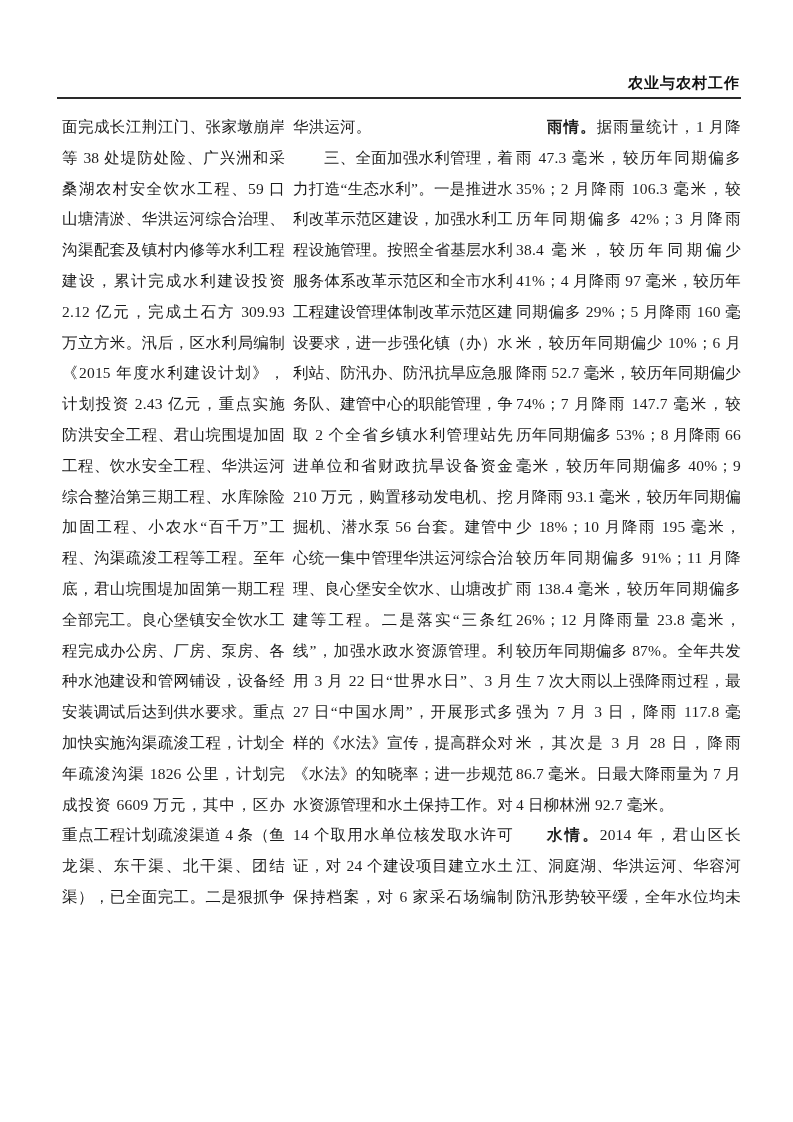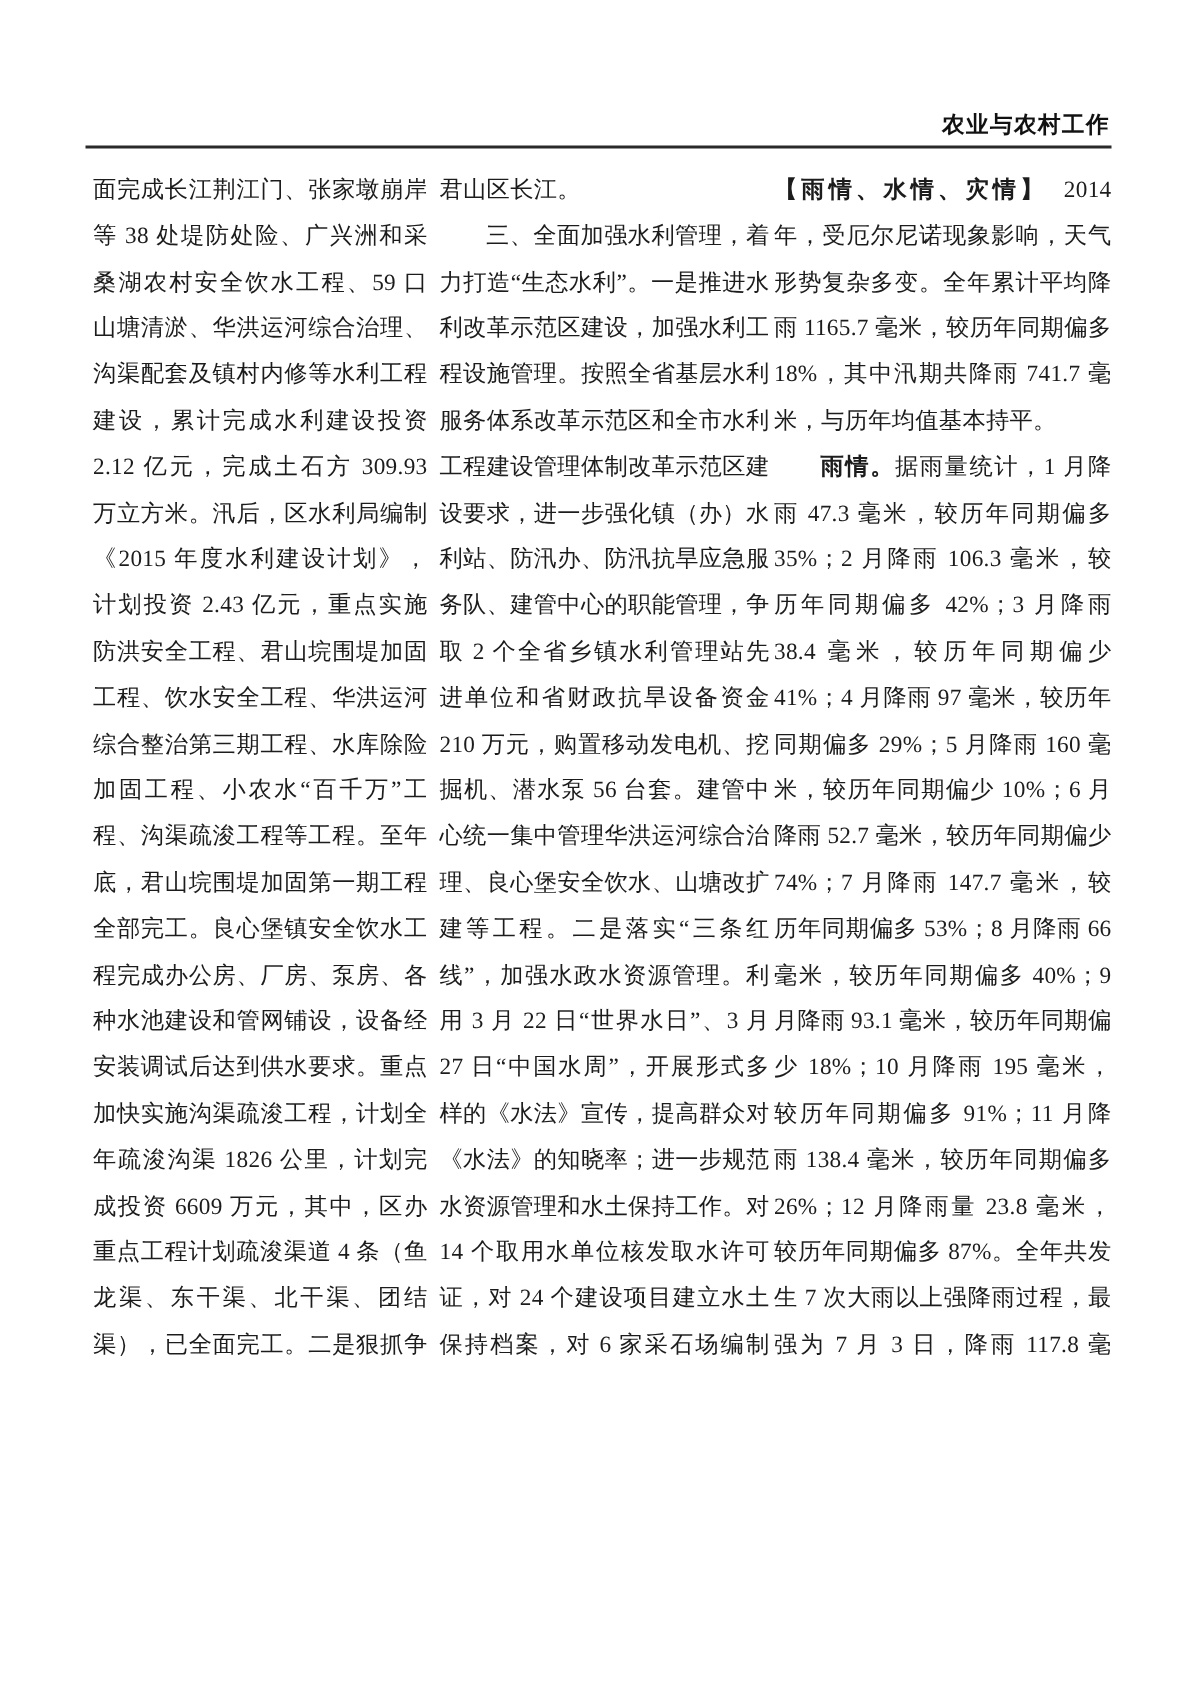--- a/index.html
+++ b/index.html
@@ -67,27 +67,26 @@
 <div class="page">
 
   <span class="header-title">农业与农村工作</span>
   <div class="header-rule"></div>
 
   <div class="col col1">
     <p><span>面完成长江荆江门、张家墩崩岸等 38 处堤防处险、广兴洲和采桑湖农村安全饮水工程、59 口山塘清淤、华洪运河综合治理、沟渠配套及镇村内修等水利工程建设，累计完成水利建设投资 2.12 亿元，完成土石方 309.93 万立方米。汛后，区水利局编制《2015 年度水利建设计划》，计划投资 2.43 亿元，重点实施防洪安全工程、君山垸围堤加固工程、饮水安全工程、华洪运河综合整治第三期工程、水库除险加固工程、小农水“百千万”工程、沟渠疏浚工程等工程。至年底，君山垸围堤加固第一期工程全部完工。良心堡镇安全饮水工程完成办公房、厂房、泵房、各种水池建设和管网铺设，设备经安装调试后达到供水要求。重点加快实施沟渠疏浚工程，计划全年疏浚沟渠 1826 公里，计划完成投资 6609 万元，其中，区办重点工程计划疏浚渠道 4 条（鱼龙渠、东干渠、北干渠、团结渠），已全面完工。二是狠抓争资争项工作。区水利局抢抓机遇，开展水利项目规划设计、资料申报、协调衔接等工作，进一步编制完善《君山区 2012 ~ 2020 年灌溉发展总体规划》《君山区河湖连通规划》《大中型灌区续建配套与节水改造规划》等，并积极跟进相关项目。至年底，良心堡、方台湖 2 个安全区建设项目，国家发改委已批复立项，初步设计及概算投资已审查，移民迁建规划通过长江委审核，并报送省政府批复；华洪运河洪水港段治理项目、长江中下游影响处理 2011 年河道整治项目完成初设批复；钱粮湖垸二门闸分洪闸建设项目可研报告通过水利部水规总院审查，并送国家发改委审批；长江中下游影响处理 2012 ~ 2014 年河道整治项目可行性研究已审查，正</span></p>
   </div>
 
   <div class="col col2">
-    <p><span>君山区长江。</span></p>
+    <p><span>华洪运河。</span></p>
     <p class="indent"><span>三、全面加强水利管理，着力打造“生态水利”。一是推进水利改革示范区建设，加强水利工程设施管理。按照全省基层水利服务体系改革示范区和全市水利工程建设管理体制改革示范区建设要求，进一步强化镇（办）水利站、防汛办、防汛抗旱应急服务队、建管中心的职能管理，争取 2 个全省乡镇水利管理站先进单位和省财政抗旱设备资金 210 万元，购置移动发电机、挖掘机、潜水泵 56 台套。建管中心统一集中管理华洪运河综合治理、良心堡安全饮水、山塘改扩建等工程。二是落实“三条红线”，加强水政水资源管理。利用 3 月 22 日“世界水日”、3 月 27 日“中国水周”，开展形式多样的《水法》宣传，提高群众对《水法》的知晓率；进一步规范水资源管理和水土保持工作。对 14 个取用水单位核发取水许可证，对 24 个建设项目建立水土保持档案，对 6 家采石场编制《水土保持方案书》。对六门闸 11 家沙石码头进行全面清理，铲除堤顶超高超重堆放沙石 3 万多立方米，对垸内河湖沟渠进行清理整治，清除阻水障碍物 182 处，焚毁渔具 32 个，铲除河渠边坡违规种植作物 1860 平方米。</span></p>
 
   </div>
 
   <div class="col col3">
-    <p><b class="lead gap">【雨情、水情、灾情】</b><span>2014 年，受厄尔尼诺现象影响，天气形势复杂多变。全年累计平均降雨 1165.7 毫米，较历年同期偏多 18%，其中汛期共降雨 741.7 毫米，与历年均值基本持平。</span></p>
     <p class="indent"><b class="lead">雨情。</b><span>据雨量统计，1 月降雨 47.3 毫米，较历年同期偏多 35%；2 月降雨 106.3 毫米，较历年同期偏多 42%；3 月降雨 38.4 毫米，较历年同期偏少 41%；4 月降雨 97 毫米，较历年同期偏多 29%；5 月降雨 160 毫米，较历年同期偏少 10%；6 月降雨 52.7 毫米，较历年同期偏少 74%；7 月降雨 147.7 毫米，较历年同期偏多 53%；8 月降雨 66 毫米，较历年同期偏多 40%；9 月降雨 93.1 毫米，较历年同期偏少 18%；10 月降雨 195 毫米，较历年同期偏多 91%；11 月降雨 138.4 毫米，较历年同期偏多 26%；12 月降雨量 23.8 毫米，较历年同期偏多 87%。全年共发生 7 次大雨以上强降雨过程，最强为 7 月 3 日，降雨 117.8 毫米，其次是 3 月 28 日，降雨 86.7 毫米。日最大降雨量为 7 月 4 日柳林洲 92.7 毫米。</span></p>
     <p class="indent"><b class="lead">水情。</b><span>2014 年，君山区长江、洞庭湖、华洪运河、华容河防汛形势较平缓，全年水位均未达警戒水位。其中，7 月 20 日六门闸洞庭湖全年最高水位 32.9 米，7 月 21 日城陵矶、临江闸、藕池河、南水全年最高水位分别是 32.6 米、33.7 米、33.51 米、32.9 米，7 月 22 日华容河全年最高水位 33.2 米，9月 13 日濠河全年最高水位 27.7 米。</span></p>
 
   </div>
 
   <div class="page-number">—221—</div>
 
 </div>
 
 </body></html>

